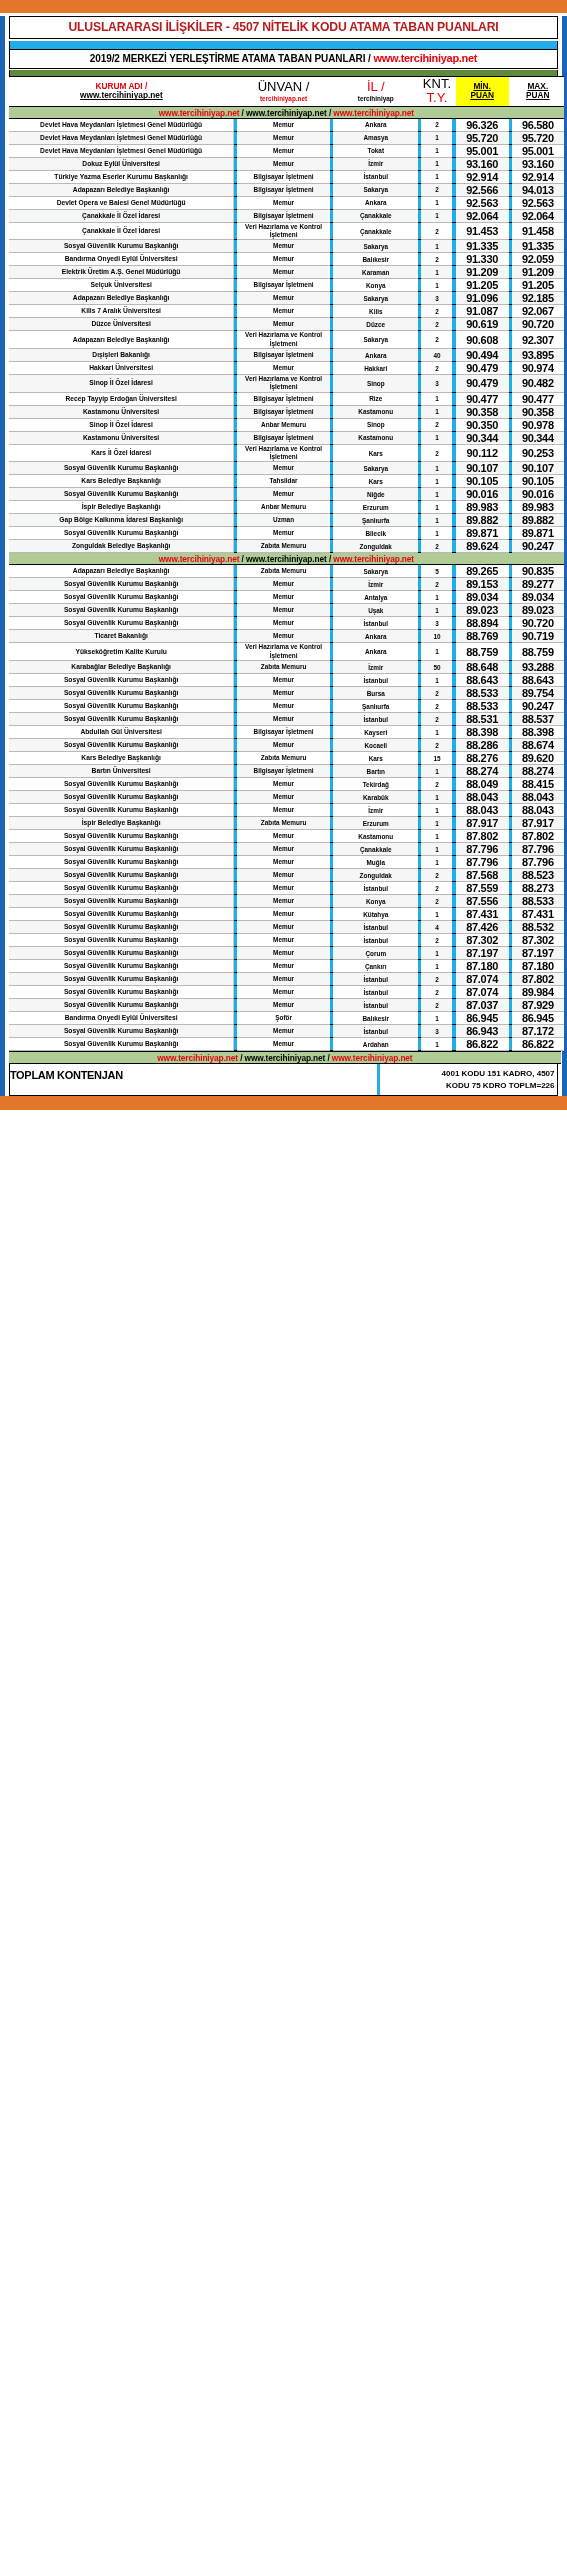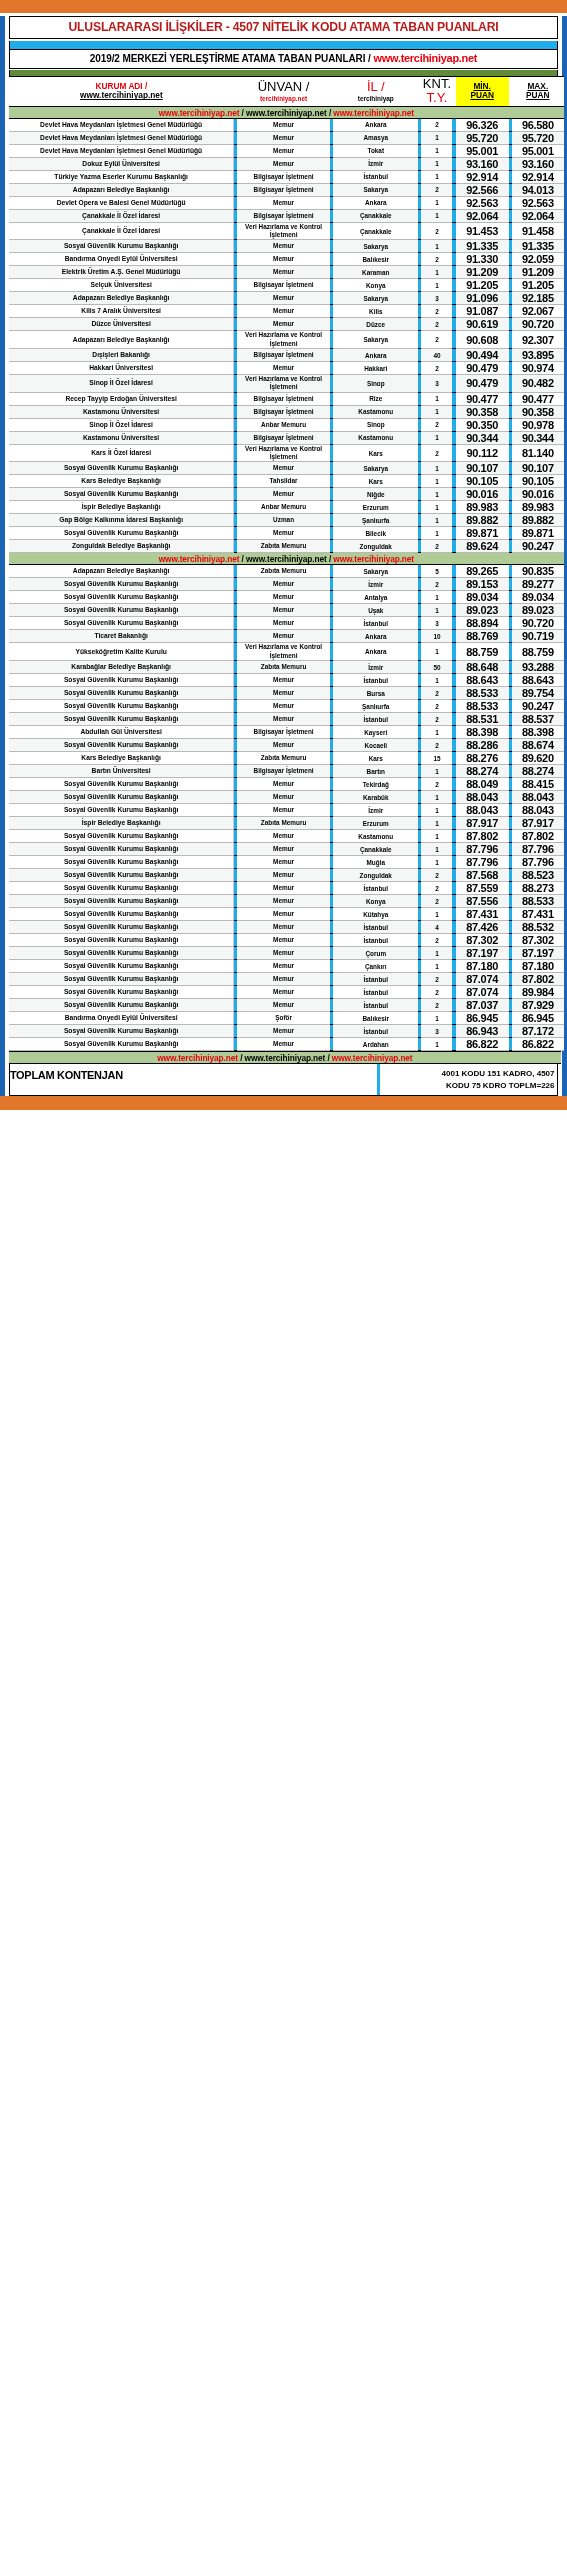--- a/index.html
+++ b/index.html
@@ -594,21 +594,21 @@
             <td class="kurum">Kars İl Özel İdaresi</td>
             <td class="sep"></td>
             <td class="unvan">Veri Hazırlama ve Kontrol İşletmeni</td>
             <td class="sep"></td>
             <td class="il">Kars</td>
             <td class="sep"></td>
             <td class="knt">2</td>
             <td class="sep"></td>
             <td class="puan">90.112</td>
             <td class="sep"></td>
-            <td class="puan">81.140</td>
+            <td class="puan">90.253</td>
           </tr>
           <tr class="data even">
             <td class="kurum">Sosyal Güvenlik Kurumu Başkanlığı</td>
             <td class="sep"></td>
             <td class="unvan">Memur</td>
             <td class="sep"></td>
             <td class="il">Sakarya</td>
             <td class="sep"></td>
             <td class="knt">1</td>
             <td class="sep"></td>

